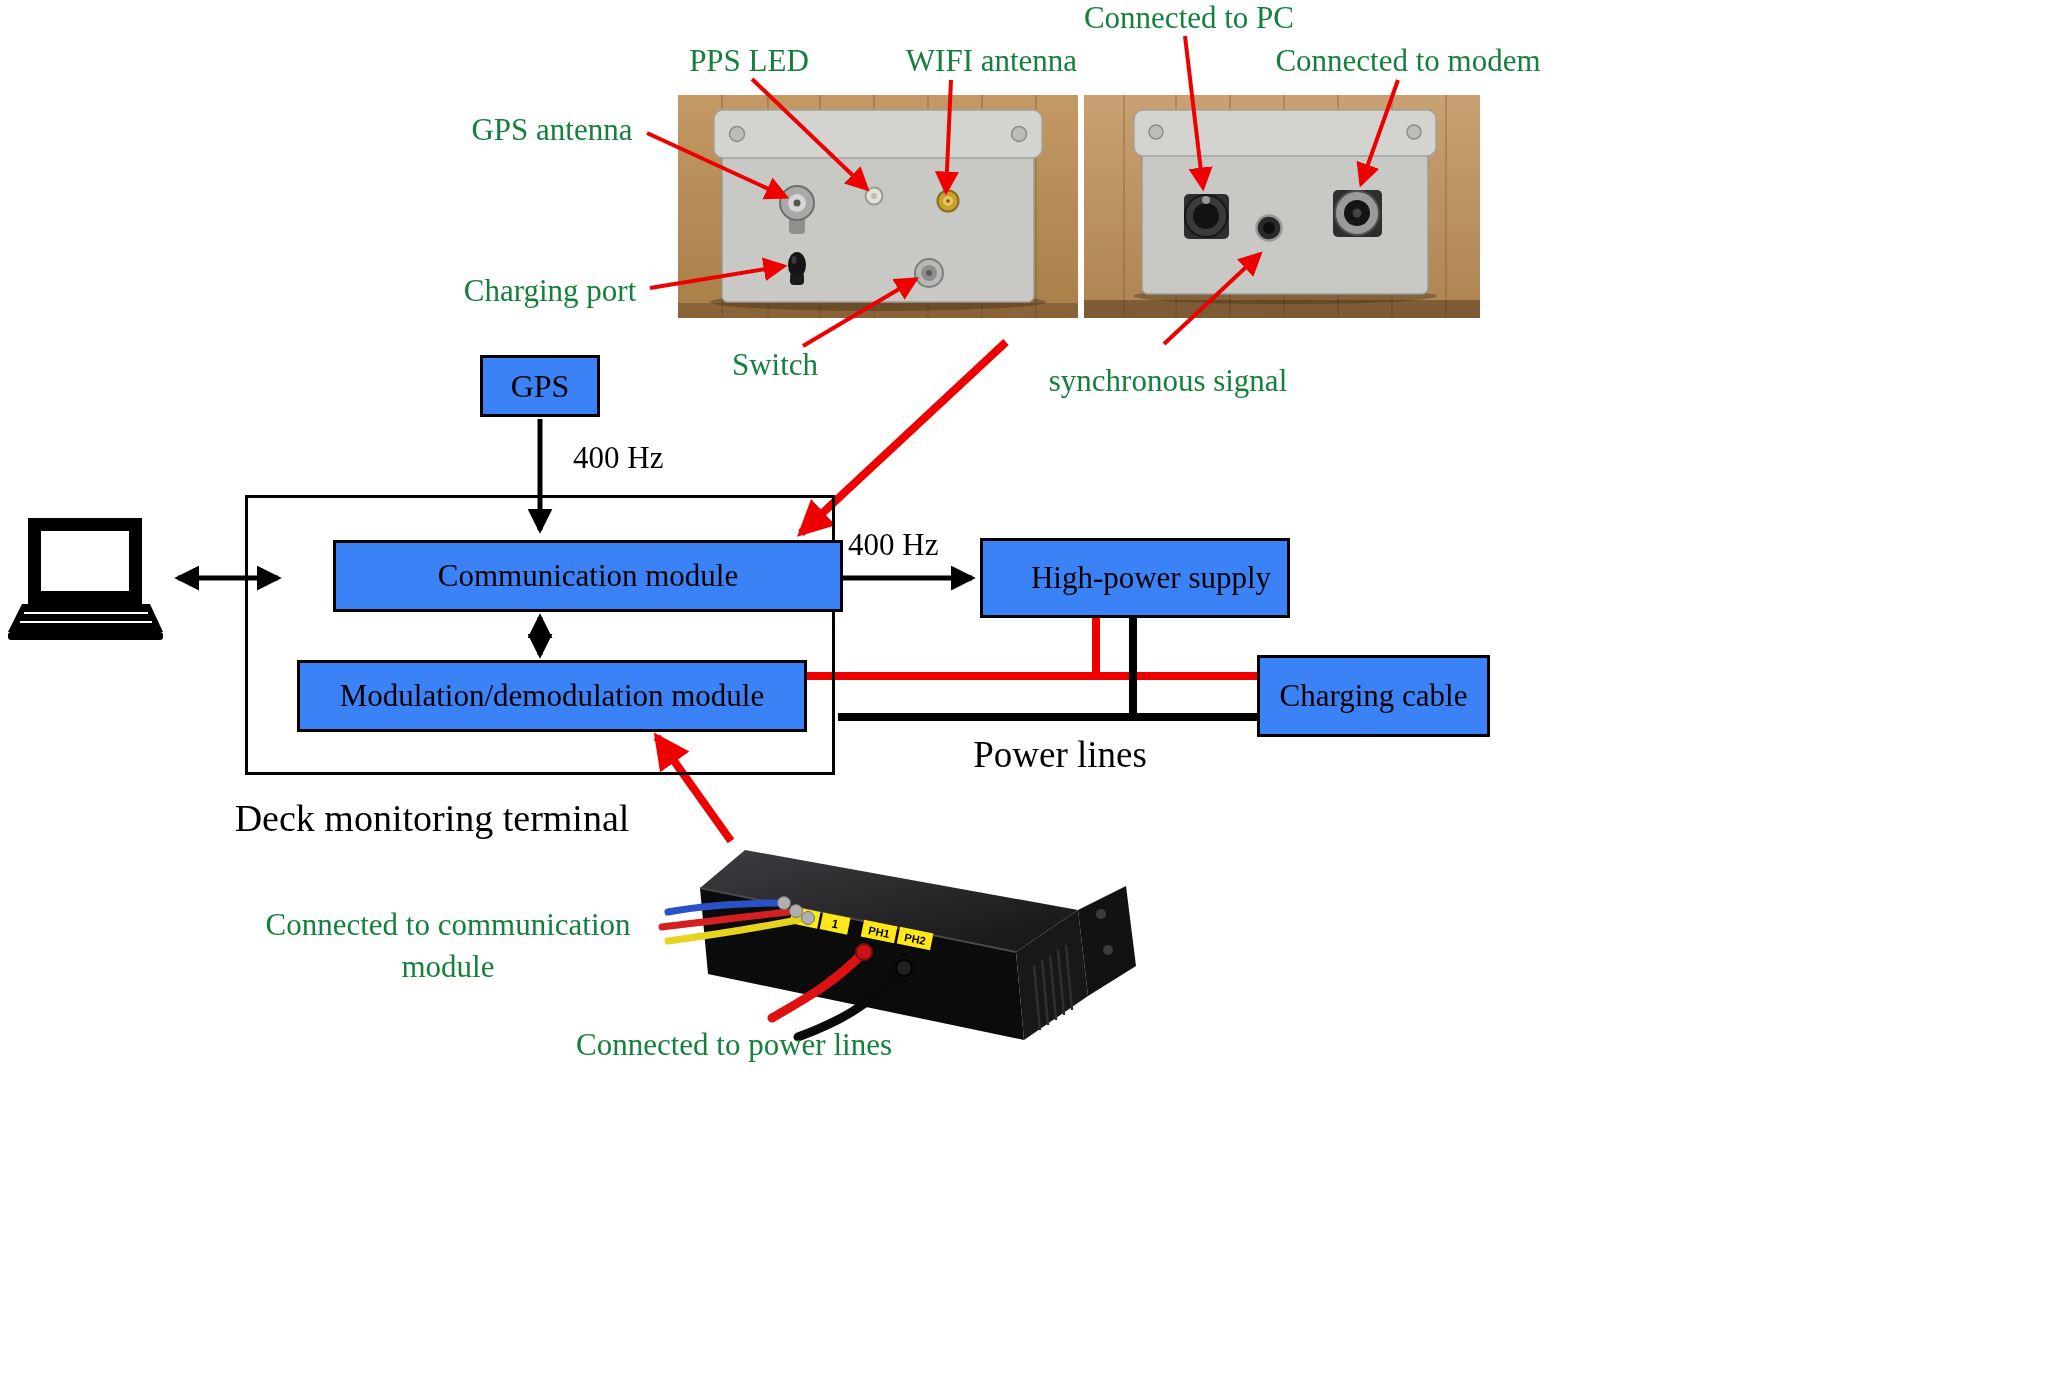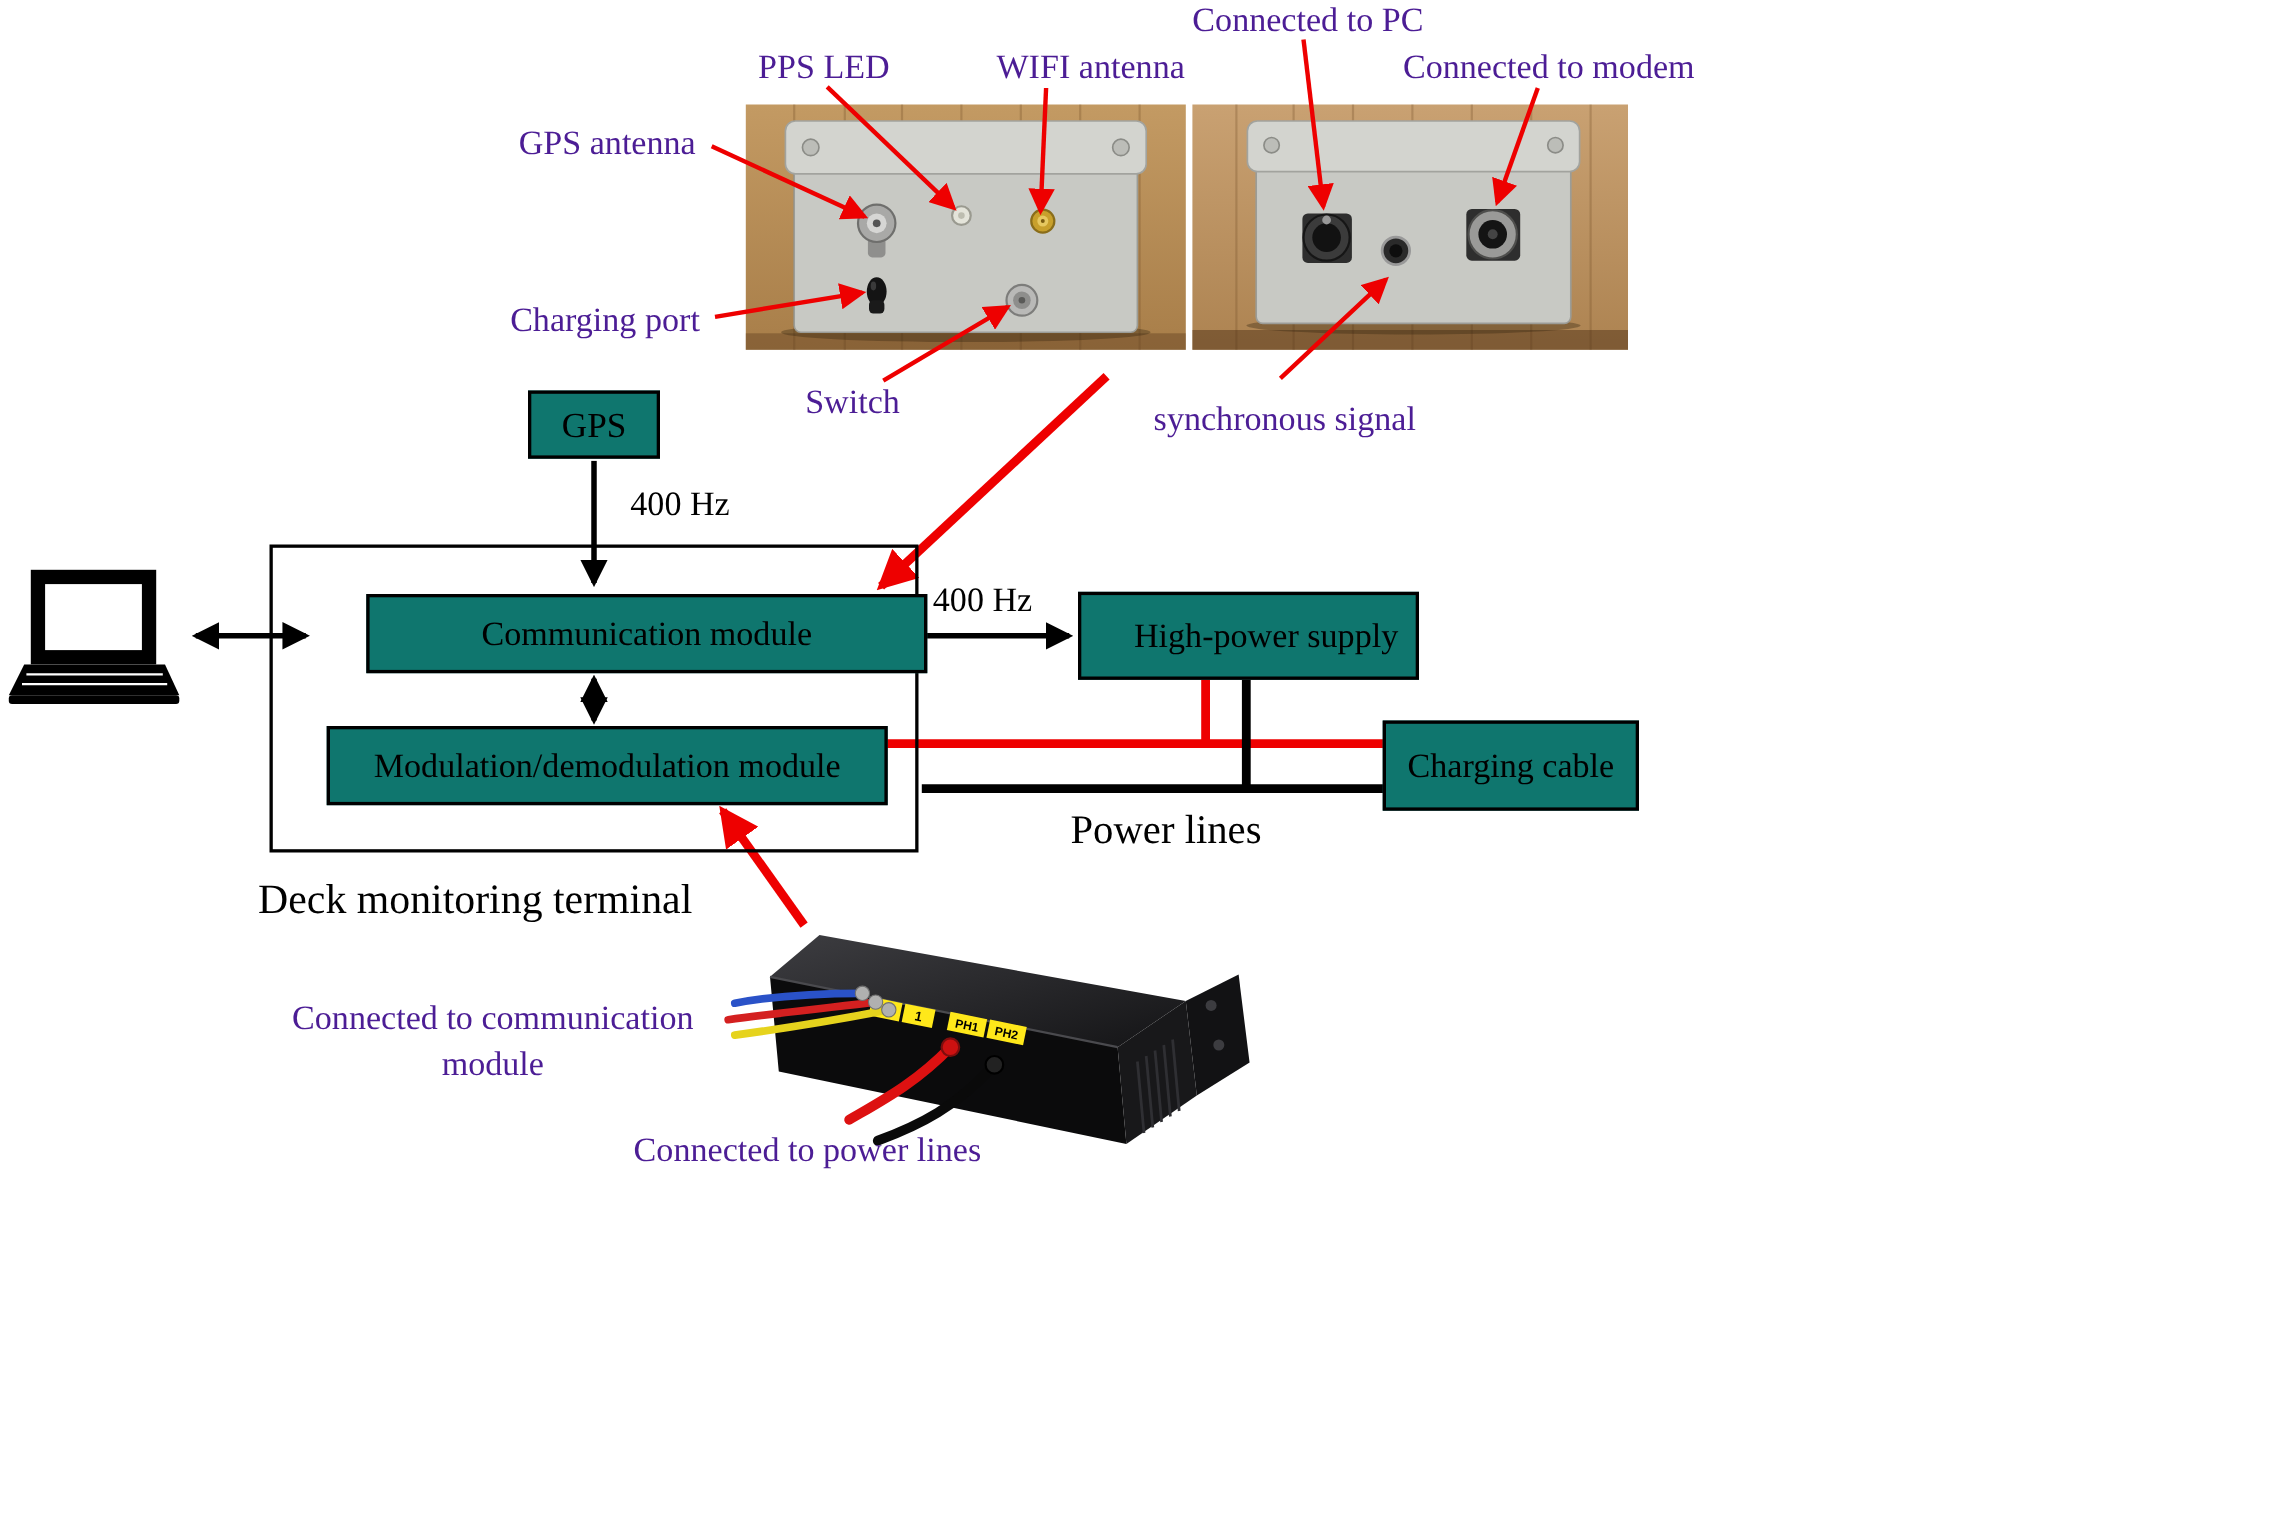--- a/index.html
+++ b/index.html
@@ -2,27 +2,27 @@
 <html><head>
 <meta charset="utf-8">
 <style>
   html,body{margin:0;padding:0;background:#fff;}
   #root{
     position:relative;width:2067px;height:1398px;background:#fff;overflow:hidden;
     font-family:"Liberation Serif","DejaVu Serif",serif;color:#000;
   }
   #art{position:absolute;left:0;top:0;z-index:1;}
   .box{
-    position:absolute;border:3px solid #000;background:#0f766e;box-sizing:border-box;
+    position:absolute;border:3px solid #000;background:#3b82f6;box-sizing:border-box;
     display:flex;align-items:center;justify-content:center;
     font-size:31px;z-index:2;text-align:center;
   }
   .outer{background:transparent;z-index:2;}
   .red-label{
-    position:absolute;color:#4c1d95;font-size:31px;line-height:1.1;
+    position:absolute;color:#15803d;font-size:31px;line-height:1.1;
     text-align:center;z-index:3;white-space:nowrap;
   }
   .black-label{position:absolute;color:#000;z-index:3;white-space:nowrap;}
   .freq{font-size:31px;}
   .big-label{font-size:38px;text-align:center;}
   .power-label{font-size:37px;text-align:center;}
 </style>
 </head>
 <body>
 

